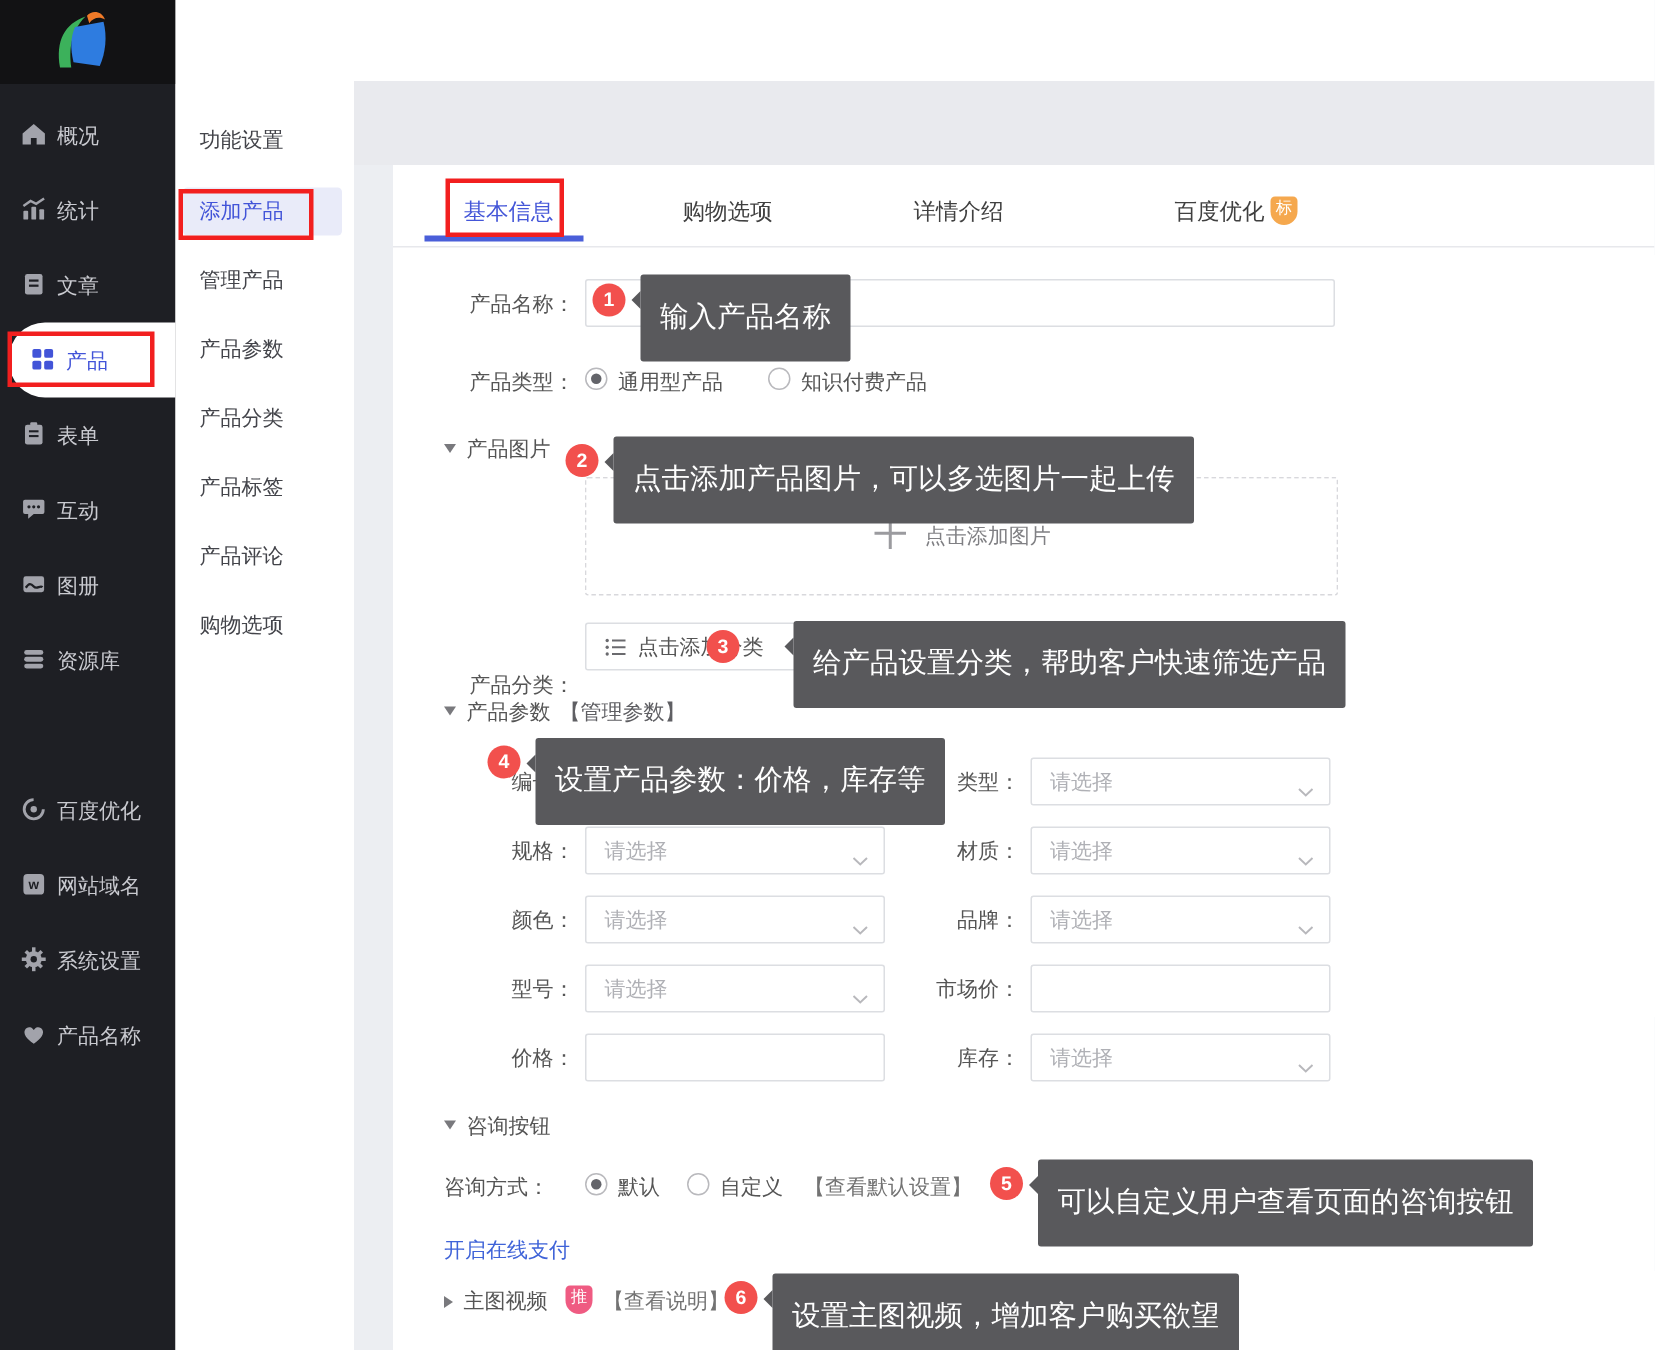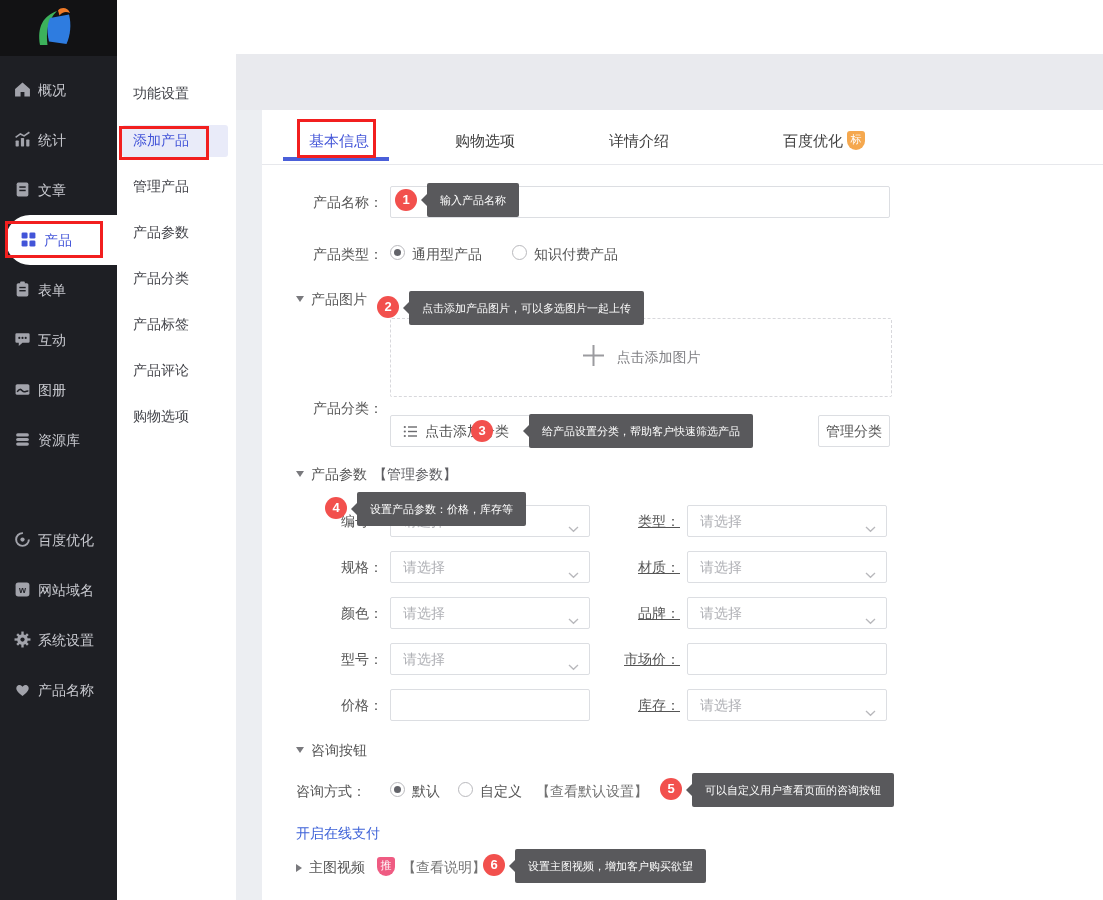--- a/index.html
+++ b/index.html
@@ -30,21 +30,21 @@
   .crumb{position:absolute;left:0;top:54px;width:867px;height:56px;background:#e9eaee;}
   .crumb .ctext{position:absolute;top:77px;font-size:14px;}
   .card{position:absolute;left:26px;top:110px;width:841px;height:790px;background:#fff;}
   .tabline{position:absolute;left:26px;top:164px;width:841px;height:1px;background:#e7e8ec;}
   .tab{position:absolute;top:132px;font-size:15px;color:#404040;cursor:pointer;white-space:nowrap;}
   .tab.active{color:#4456d8;}
   .tab-underline{position:absolute;left:47px;top:157px;width:106px;height:4px;background:#4a5fd9;}
 
   
   .flabel{position:absolute;width:147px;text-align:right;font-size:14px;color:#555;white-space:nowrap;}
-  .flabel.r{width:100px;text-decoration:underline;}
+  .flabel.r{width:100px;}
   .fselect,.finput{position:absolute;height:32px;background:#fff;border:1px solid #dcdee2;border-radius:2px;box-sizing:border-box;}
   .fselect{width:200px;cursor:pointer;}
   .finput{width:200px;}
   .finput.wide{width:500px;}
   .ph{position:absolute;left:12px;top:7px;font-size:14px;color:#afb0b5;}
   .chev{position:absolute;right:10px;top:13px;}
   .sect{position:absolute;font-size:14px;color:#555;white-space:nowrap;cursor:pointer;}
   .tri-d{display:inline-block;width:0;height:0;border-left:4px solid transparent;border-right:4px solid transparent;border-top:6px solid #79797d;margin-right:7px;vertical-align:2px;}
   .tri-r{display:inline-block;width:0;height:0;border-top:4px solid transparent;border-bottom:4px solid transparent;border-left:6px solid #79797d;margin-right:7px;vertical-align:0px;}
   .radio{position:absolute;width:15px;height:15px;border:1px solid #b9b9bd;border-radius:50%;background:#fff;box-sizing:border-box;cursor:pointer;}
@@ -53,21 +53,21 @@
   .greylink{position:absolute;font-size:14px;color:#737373;cursor:pointer;white-space:nowrap;}
   .dashbox{position:absolute;border:1px dashed #d8d8dc;border-radius:2px;display:flex;align-items:center;justify-content:center;gap:12px;cursor:pointer;}
   .dashbox .utext{font-size:14px;color:#808084;}
   .btn{position:absolute;height:32px;background:#fff;border:1px solid #dcdee2;border-radius:2px;box-sizing:border-box;font-size:14px;color:#555;cursor:pointer;}
   .shield{display:inline-block;width:18px;height:19px;border-radius:3px 3px 9px 9px;color:#fff;font-size:11px;text-align:center;line-height:17px;}
   .bluelink{position:absolute;font-size:14px;color:#3f63d8;cursor:pointer;white-space:nowrap;}
 
   
   .anno-box{position:absolute;border:3px solid #f21f1f;box-sizing:border-box;z-index:25;pointer-events:none;}
   .num-circle{position:absolute;width:22px;height:22px;border-radius:50%;background:#f2504d;color:#fff;font-size:13px;font-weight:bold;text-align:center;line-height:22px;z-index:22;}
-  .tip{position:absolute;height:34px;line-height:34px;padding:0 13px;background:#59595c;color:#fff;font-size:11px;border-radius:2px;white-space:nowrap;z-index:21;}
+  .tip{position:absolute;height:34px;line-height:34px;padding:12px 13px;background:#59595c;color:#fff;font-size:19px;border-radius:2px;white-space:nowrap;z-index:21;}
   .tip::before{content:'';position:absolute;left:-6px;top:11px;border-top:6px solid transparent;border-bottom:6px solid transparent;border-right:6px solid #59595c;}
 </style>
 </head>
 <body>
 
 <div class="app">
 
   <div class="sidebar">
     <div class="logo-block">
       <span>
@@ -245,21 +245,21 @@
 
     <div class="sect" style="left:60px;top:291px"><span class="tri-d"></span><span>产品图片</span></div>
     <div class="dashbox" style="left:154px;top:318px;width:500px;height:77px">
       <span><svg width="23" height="23" viewBox="0 0 23 23">
             <rect x="10.5" y="1" width="2" height="21" fill="#9b9b9f"></rect>
             <rect x="1" y="10.5" width="21" height="2" fill="#9b9b9f"></rect>
           </svg></span>
       <span class="utext">点击添加图片</span>
     </div>
 
-    <div class="flabel" style="left:0;top:400px">产品分类：</div>
+    <div class="flabel" style="left:0;top:448px">产品分类：</div>
     <div class="btn" style="left:154px;top:415px;width:182px">
       <span style="position:absolute;left:12px;top:8px"><svg width="15" height="15" viewBox="0 0 15 15">
             <g stroke="#6a6a6e" stroke-width="1.4">
               <line x1="5" y1="3" x2="14" y2="3"></line>
               <line x1="5" y1="7.5" x2="14" y2="7.5"></line>
               <line x1="5" y1="12" x2="14" y2="12"></line>
             </g>
             <g fill="#6a6a6e">
               <circle cx="1.8" cy="3" r="1.1"></circle>
               <circle cx="1.8" cy="7.5" r="1.1"></circle>

